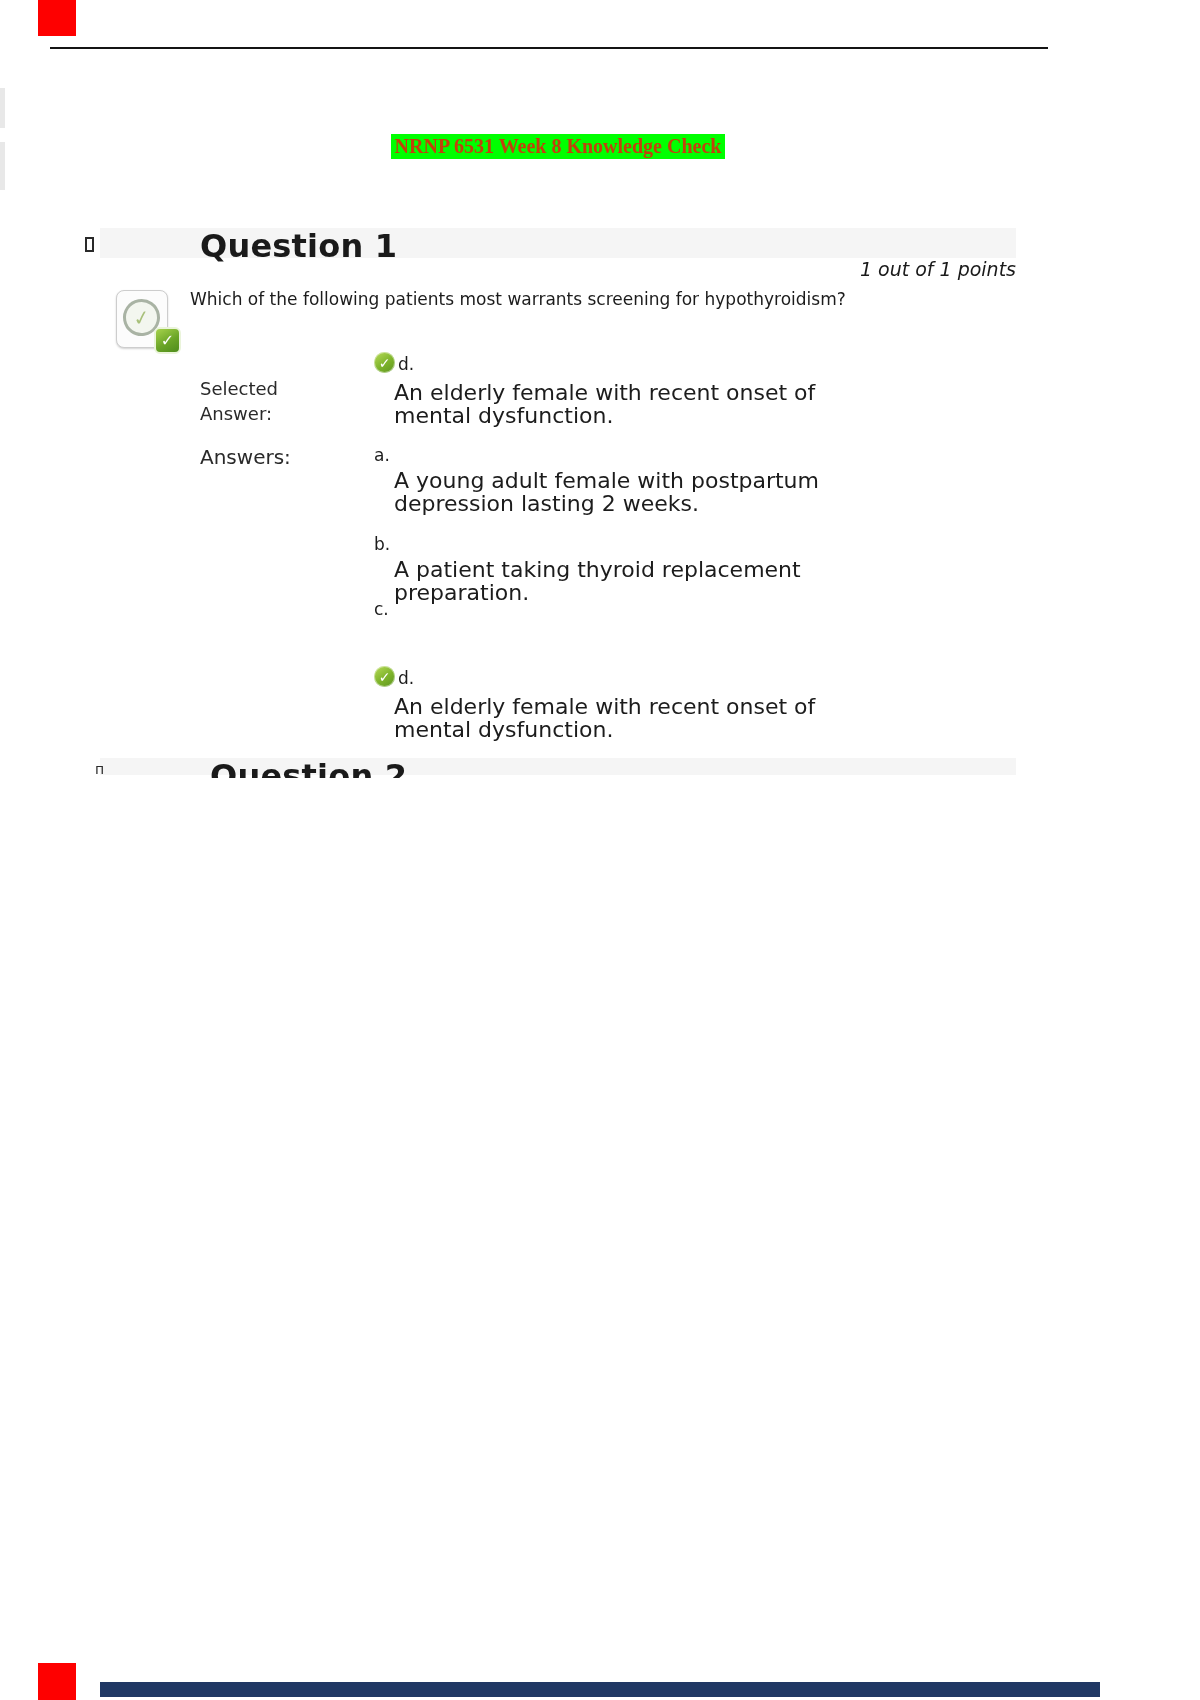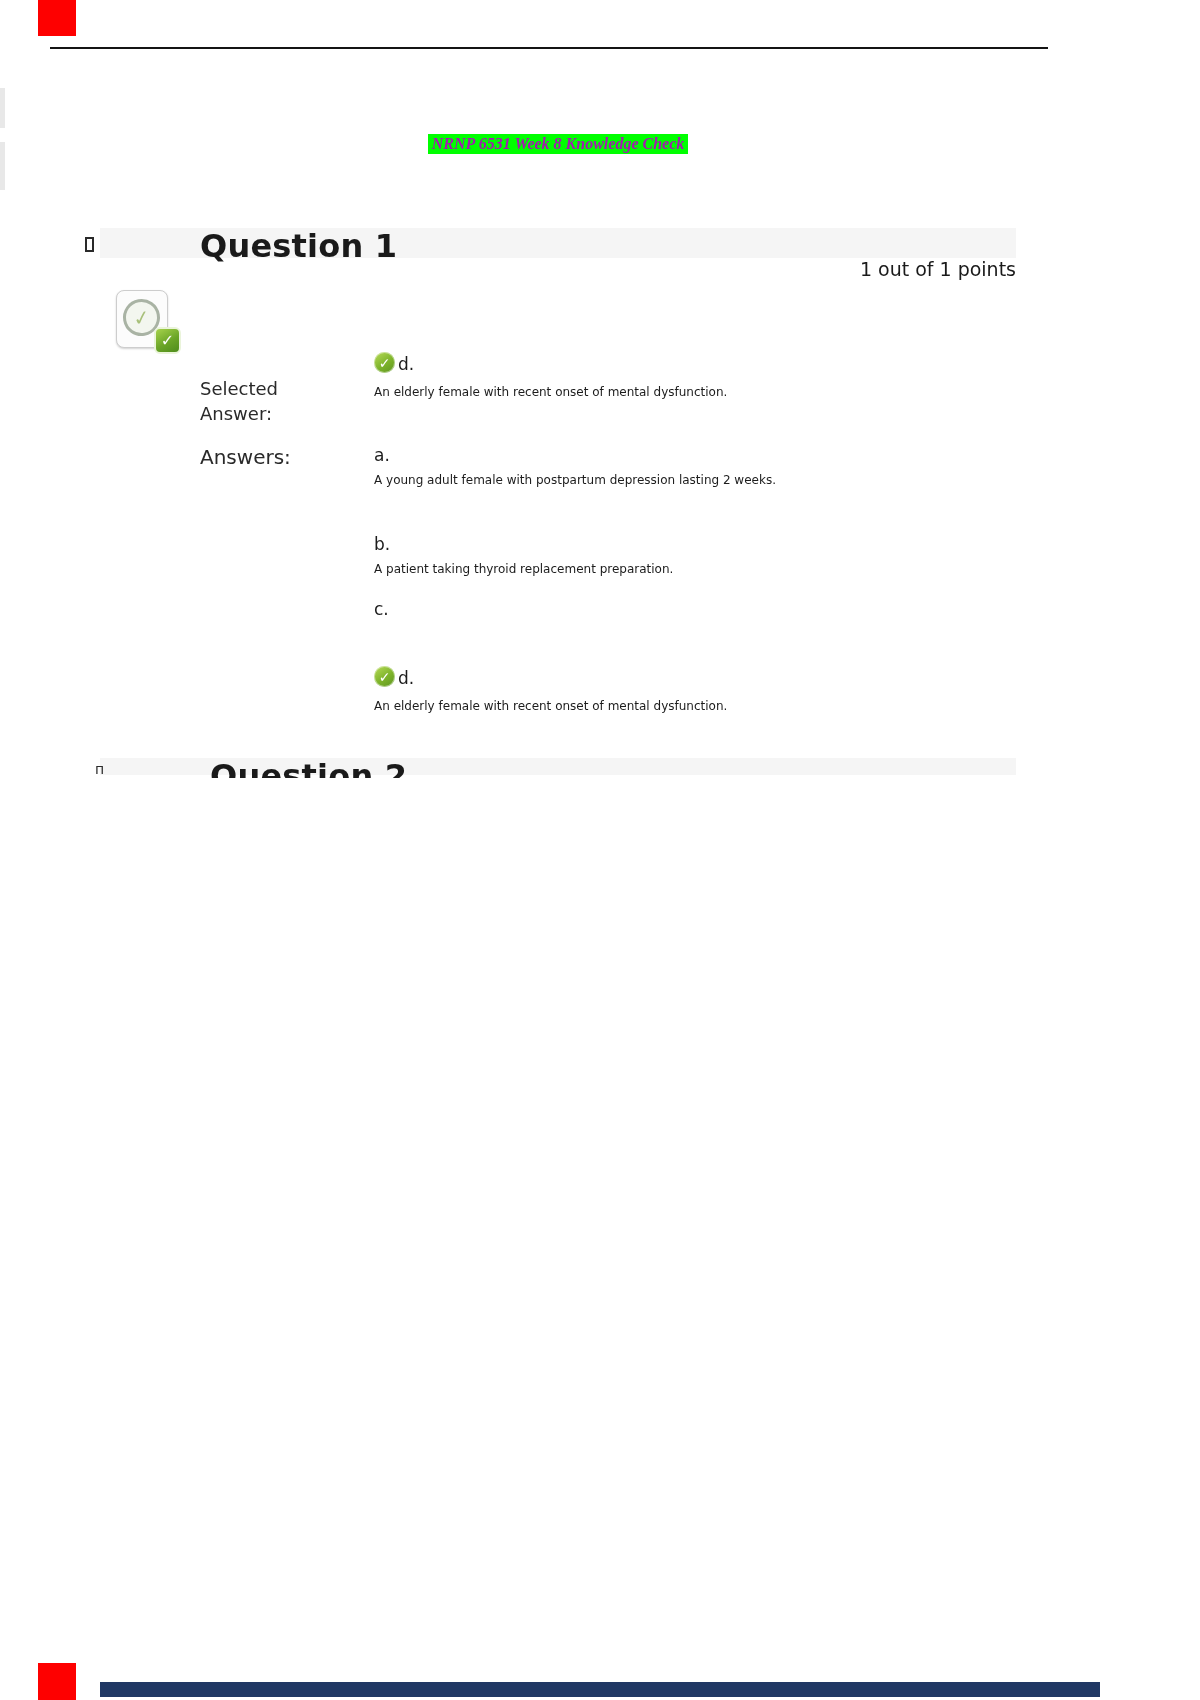--- a/index.html
+++ b/index.html
@@ -20,22 +20,22 @@
   .edge-mark  { background:#e8e8e8; }
 
   
   .top-rule { background:#141414; }
 
   
   .title-wrap { top:134px; left:0; width:1116px; text-align:center; }
   .doc-title {
     display:inline-block;
     font-family:"Liberation Serif","DejaVu Serif",serif;
-    font-weight:bold; font-size:16px; color:#a21caf;
-    background:#00ff00; padding:1px 4px;font-style:italic;
+    font-weight:bold; font-size:20px; color:#c2410c;
+    background:#00ff00; padding:1px 4px;
   }
 
   
   .q-band { background:#f5f5f5; }
   .q-heading { font-size:32px; font-weight:bold; color:#1a1a1a; letter-spacing:.2px; }
   .points { font-size:19px; color:#1a1a1a; text-align:right; }
   .box-glyph { width:9px; height:15px; border:2px solid #2a2a2a; background:#fff; }
 
   .prompt { font-size:17px; line-height:23px; width:790px; }
 
@@ -63,21 +63,21 @@
 
   
   .side-label { font-size:20px; color:#2a2a2a; }
   .sel-label { width:130px; height:32px;margin-top:26px; }
   .sel-label span { position:absolute; left:0; font-size:18px; color:#2a2a2a; white-space:nowrap; }
   .sel-line1 { top:0; }
   .sel-line2 { top:25px; }
 
   
   .ans-letter { font-size:17px; }
-  .ans-text { font-size:12px; line-height:23px; }
+  .ans-text { font-size:22px; line-height:23px;margin-left:20px; }
   .check-icon {
     width:21px; height:21px; border-radius:50%;
     background:linear-gradient(145deg,#b9dc59 0%,#7db32a 55%,#5d9420 100%);
     box-shadow:inset 0 0 0 1px rgba(255,255,255,.45);
     color:#ffffff; font-size:14px; font-weight:bold;
     display:flex; align-items:center; justify-content:center;
   }
 
   
   .q2-clip { height:21px; overflow:hidden; }
@@ -94,22 +94,23 @@
 
   <div class="abs top-rule" style="left:50px; top:47px; width:998px; height:2px;"></div>
 
   <div class="abs title-wrap">
     <span class="doc-title">NRNP 6531 Week 8 Knowledge Check</span>
   </div>
 
   <div class="abs q-band" style="left:100px; top:228px; width:916px; height:30px;"></div>
   <div class="abs box-glyph" style="left:85px; top:237px;"></div>
   <div class="abs q-heading" style="left:200px; top:227px;">Question 1</div>
-  <div class="abs points" style="right:184px; top:258px; width:300px;">1 out of 1 points</div>
+  <div class="abs points" style="right:184px; top:258px; width:300px;font-style:italic;">1 out of 1 points</div>
 
+  <div class="abs prompt" style="left:190px; top:288px;">Which of the following patients most warrants screening for hypothyroidism?</div>
 
   <div class="abs doc-icon" style="left:110px; top:288px;">
     <div class="doc-paper"></div>
     <div class="doc-circle">✓</div>
     <div class="doc-badge">✓</div>
   </div>
 
   <div class="abs sel-label" style="left:200px; top:352px;">
     <span class="sel-line1">Selected</span>
     <span class="sel-line2">Answer:</span>

